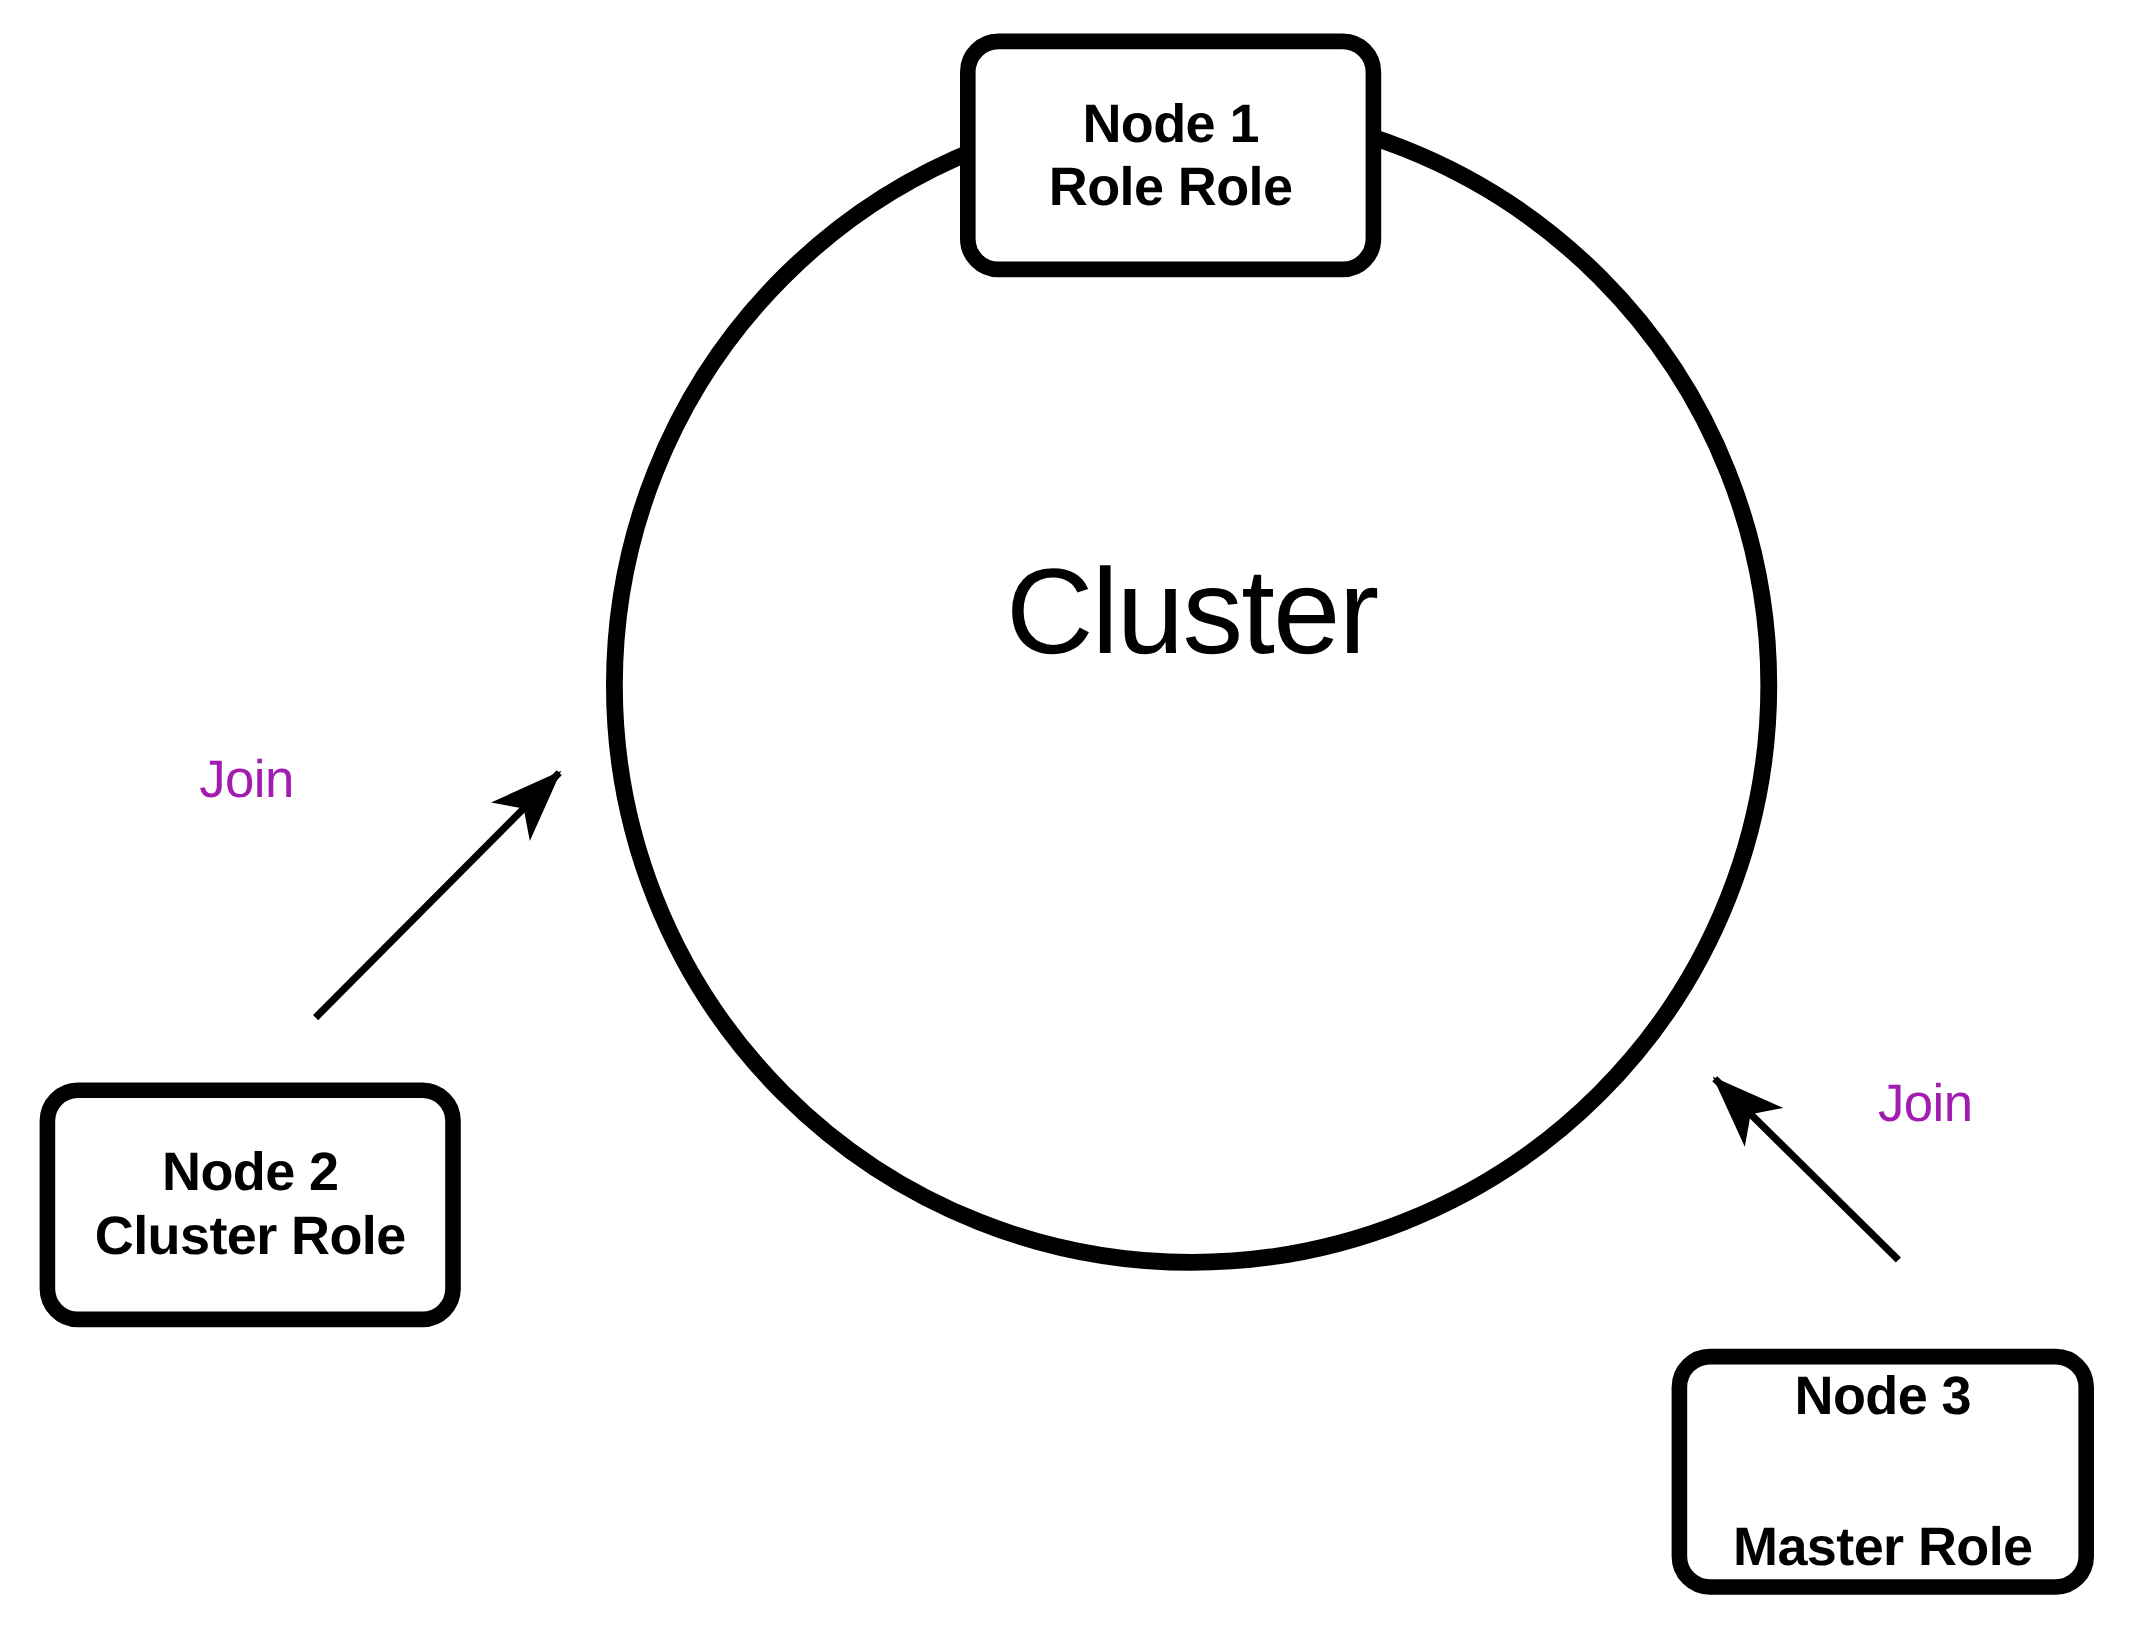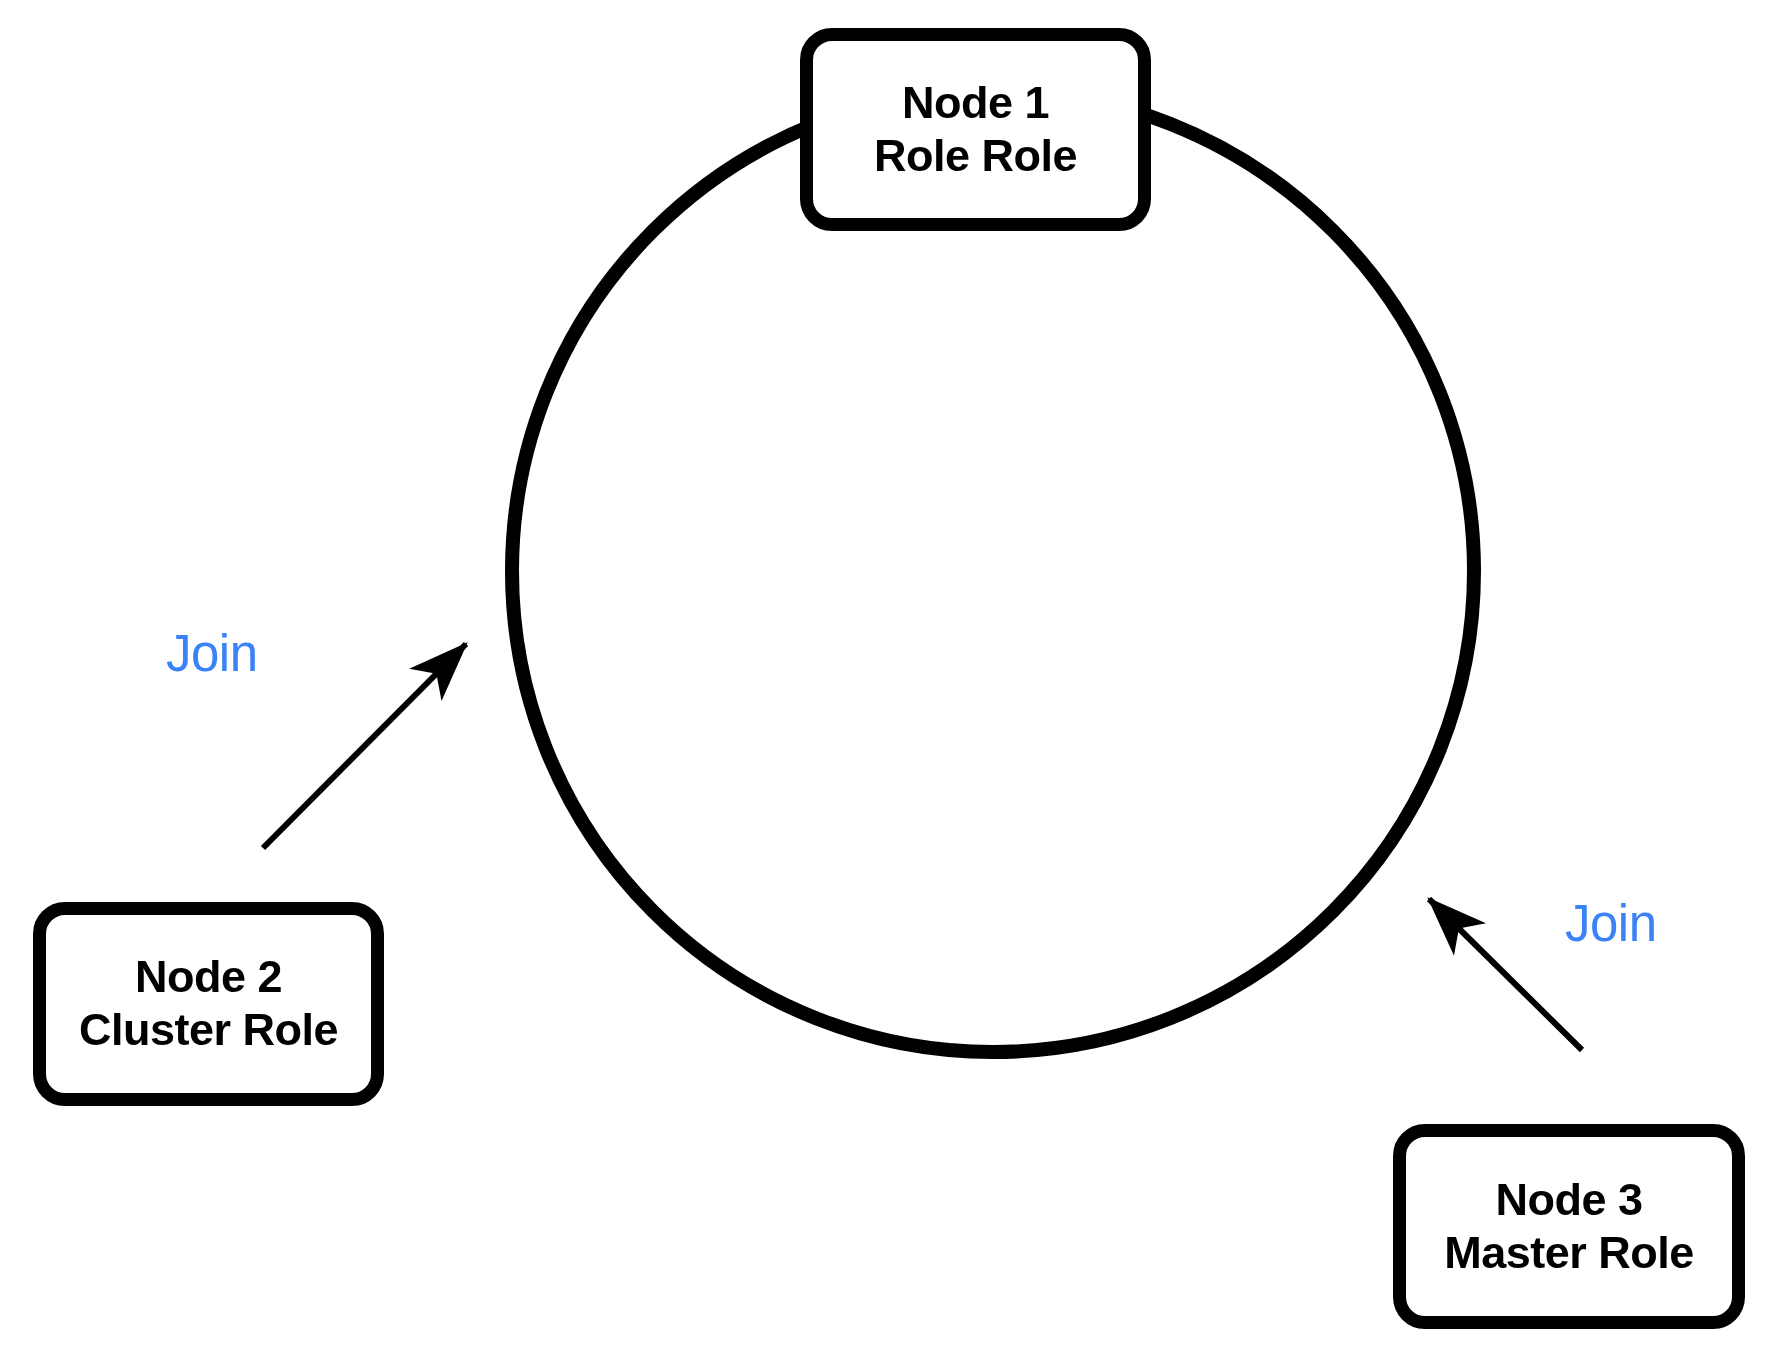--- a/index.html
+++ b/index.html
@@ -36,39 +36,39 @@
     justify-content: center;
     font-weight: bold;
     font-size: 45px;
     line-height: 1.17;
     color: #000000;
     letter-spacing: -0.5px;
     white-space: nowrap;
   }
   #node-1-box { left: 800px; top: 28px;   width: 351px; height: 203px; }
   #node-2-box { left: 33px;  top: 902px;  width: 351px; height: 204px; }
-  #node-3-box { left: 1393px;top: 1124px; width: 352px; height: 205px; }
+  #node-3-box { left: 1393px;top: 1124px; width: 352px; height: 205px; justify-content: space-between; }
 
   .cluster-label {
     position: absolute;
     left: 693px;
     top: 460px;
     width: 600px;
     text-align: center;
     font-size: 101px;
     font-weight: normal;
     color: #000000;
     letter-spacing: -1.5px;
     line-height: 1;
   }
   .join-label {
     position: absolute;
-    font-size: 51px;
+    font-size: 44px;
     font-weight: normal;
-    color: #3b82f6;
+    color: #a21caf;
     letter-spacing: -0.5px;
     line-height: 1;
     white-space: nowrap;
   }
   #join-label-left  { left: 166px;  top: 628px; }
   #join-label-right { left: 1565px; top: 898px; }
 </style>
 </head>
 <body>
 
@@ -81,20 +81,21 @@
       </marker>
     </defs>
 
     <circle cx="993" cy="571" r="481" fill="none" stroke="#000000" stroke-width="14"></circle>
 
     <line x1="263" y1="848" x2="466" y2="644" stroke="#000000" stroke-width="6" stroke-linecap="butt" marker-end="url(#arrowhead)"></line>
 
     <line x1="1582" y1="1050" x2="1429" y2="899" stroke="#000000" stroke-width="6" stroke-linecap="butt" marker-end="url(#arrowhead)"></line>
   </svg>
 
+  <div class="cluster-label">Cluster</div>
 
   <div class="node-box" id="node-1-box">
     <span>Node 1</span>
     <span>Role Role</span>
   </div>
 
   <div class="node-box" id="node-2-box">
     <span>Node 2</span>
     <span>Cluster Role</span>
   </div>

